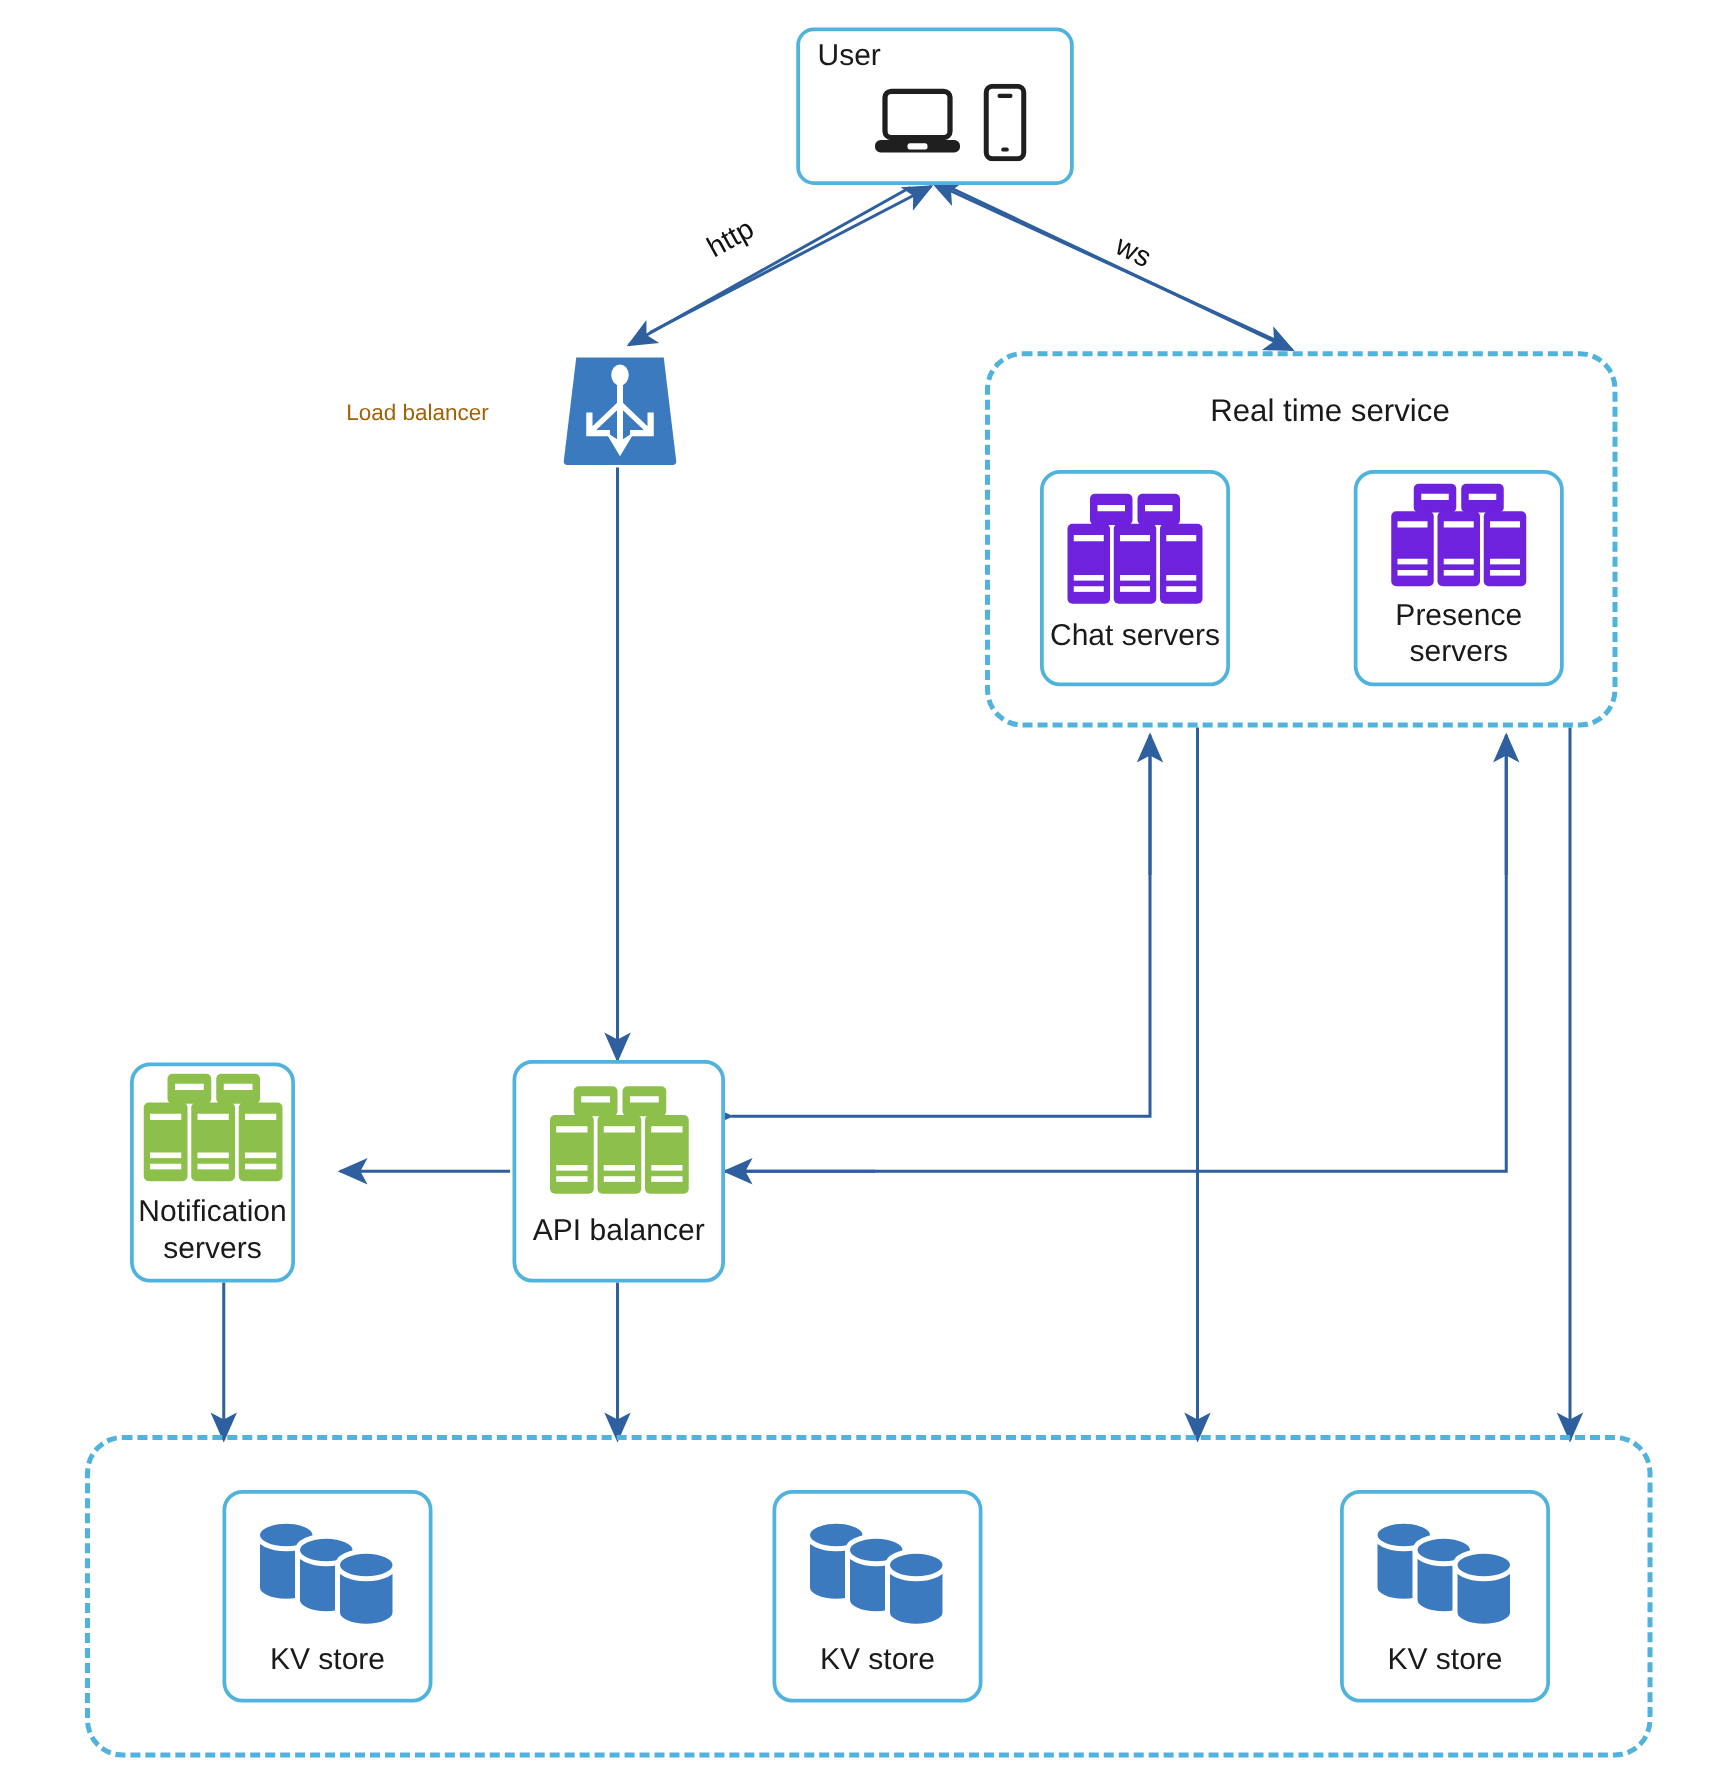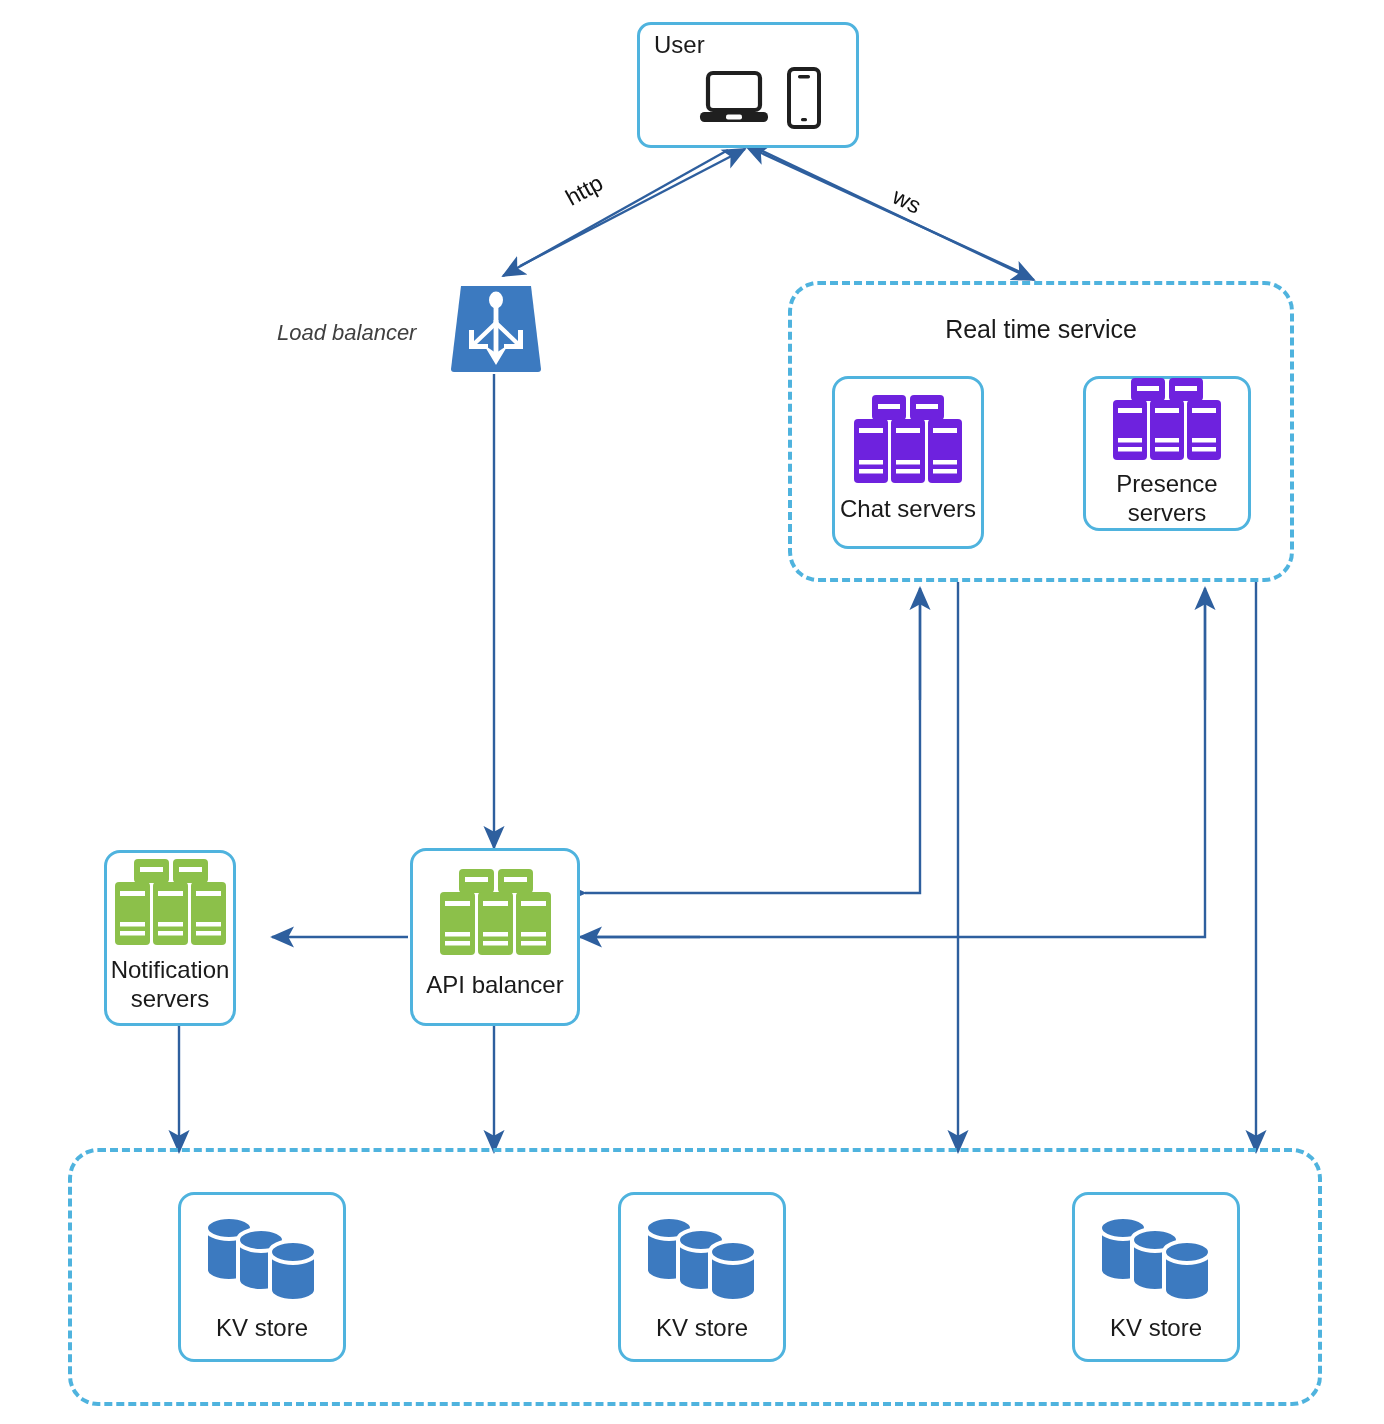--- a/index.html
+++ b/index.html
@@ -50,33 +50,33 @@
     border: 4px dashed #4FB3DE;
     border-radius: 30px;
     background: transparent;
   }
   .group-title {
     position: absolute;
     font-size: 25px;
     color: #1a1a1a;
     text-align: center;
     white-space: nowrap;
+    padding-left: 23px;
   }
   .edge-label {
     position: absolute;
     font-size: 23px;
     color: #111111;
     white-space: nowrap;
   }
   .side-label {
     position: absolute;
-    font-size: 22px;
-    color: #404040;
+    font-size: 18px;
+    color: #a16207;
     white-space: nowrap;
-    font-style: italic;
   }
   .lb {
     position: absolute;
   }
   .icon-wrap {
     display: block;
     line-height: 0;
   }
 </style>
 </head>
@@ -191,21 +191,21 @@
           <rect x="46" y="67" width="24" height="4.5"></rect>
           <rect x="46" y="76" width="24" height="4.5"></rect>
           <rect x="83" y="67" width="24" height="4.5"></rect>
           <rect x="83" y="76" width="24" height="4.5"></rect>
         </g>
       </svg>
     </span>
     <div class="node-label" style="margin-top:10px;">Chat servers</div>
   </div>
 
-  <div class="node" style="left:1083px; top:376px; width:168px; height:155px;">
+  <div class="node" style="left:1083px; top:376px; width:168px; height:173px;">
     <span class="icon-wrap" style="margin-top:-4px;">
       <svg width="116" height="86" viewBox="0 0 116 86">
         <g fill="#6E22DE">
           <rect x="22" y="2" width="34" height="23" rx="4" ry="4"></rect>
           <rect x="60" y="2" width="34" height="23" rx="4" ry="4"></rect>
           <rect x="4" y="24" width="34" height="60" rx="4" ry="4"></rect>
           <rect x="41" y="24" width="34" height="60" rx="4" ry="4"></rect>
           <rect x="78" y="24" width="34" height="60" rx="4" ry="4"></rect>
         </g>
         <g fill="#ffffff">

